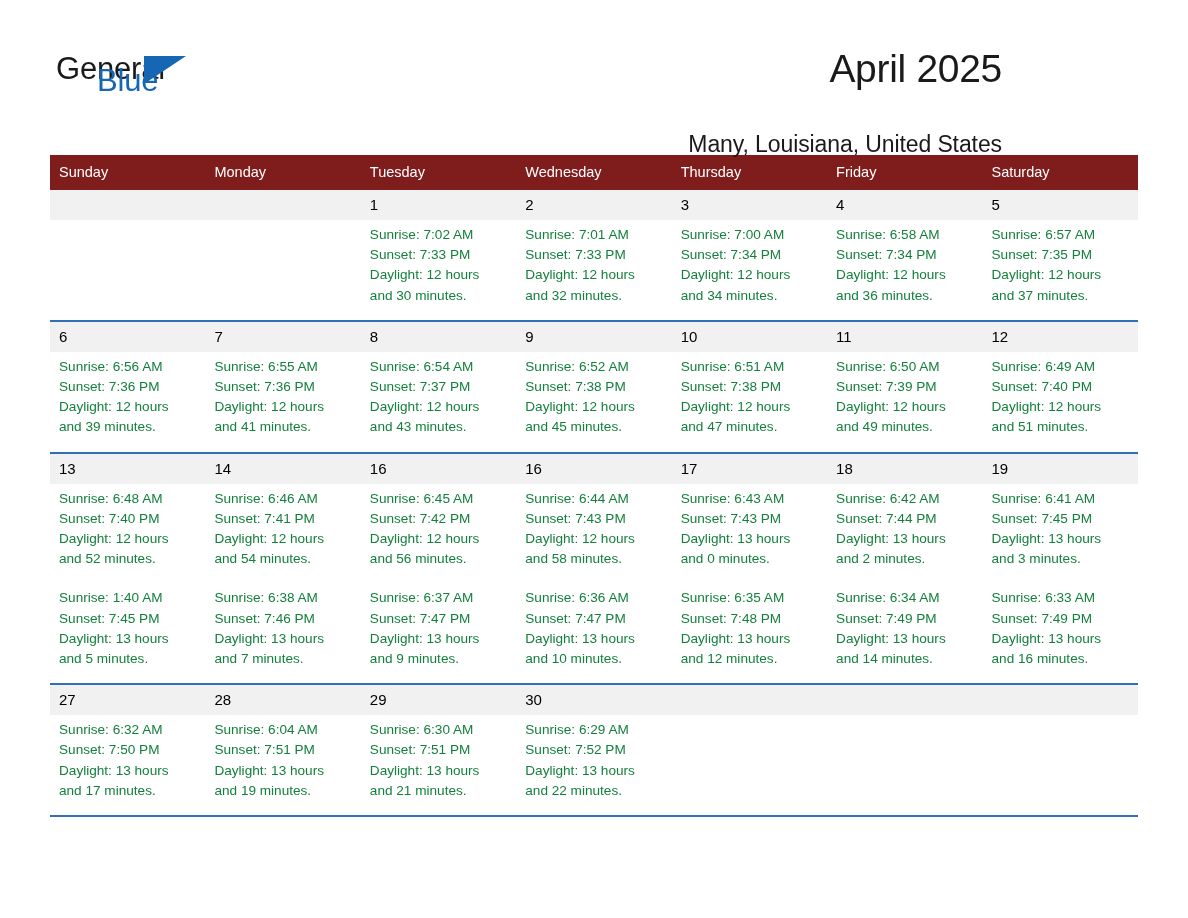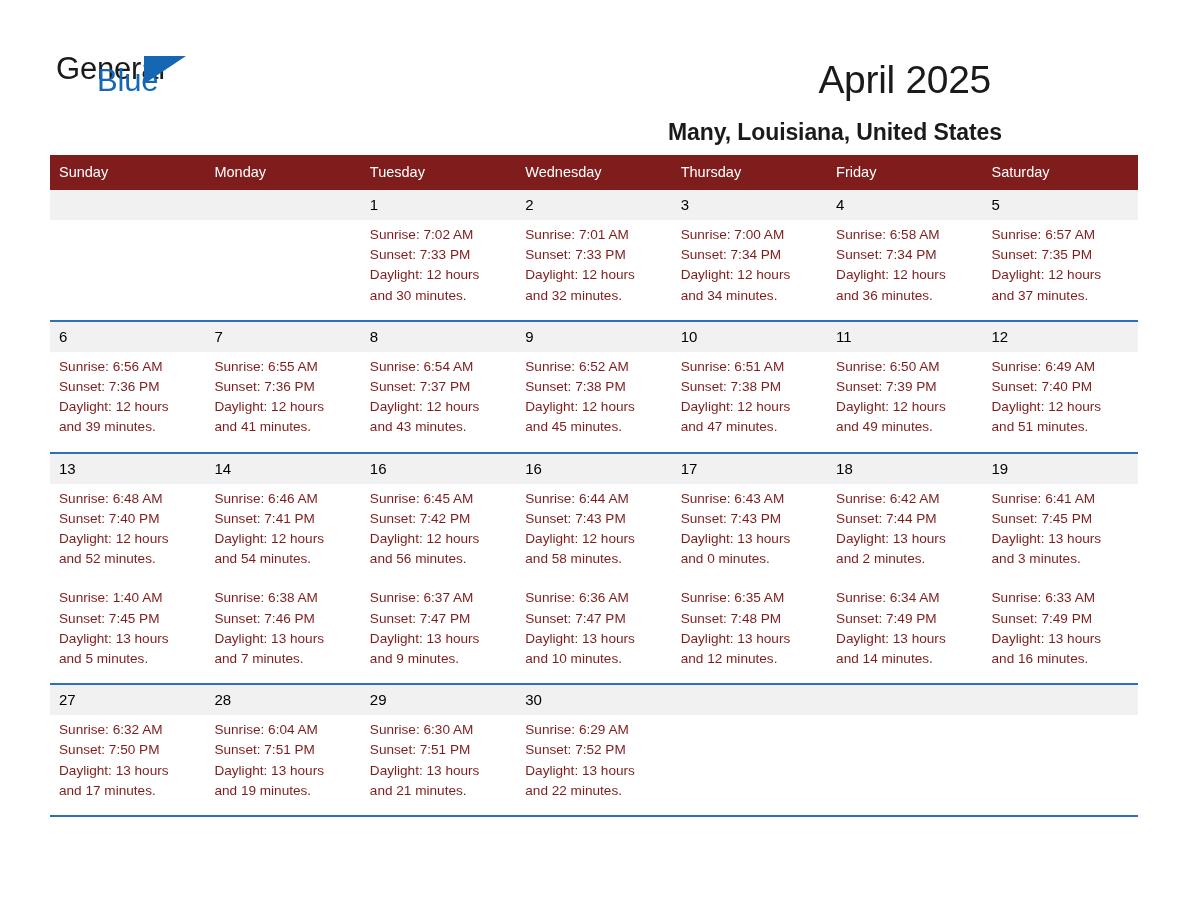--- a/index.html
+++ b/index.html
@@ -68,29 +68,29 @@
   .title-block {
     text-align: right;
     flex: 1 1 auto;
     padding-top: 2px;
   }
   .month-title {
     font-size: 39px;
     line-height: 46px;
     color: #1a1a1a;
     font-weight: normal;
-    margin: 11px;
+    margin: 0;
     letter-spacing: -0.3px;
   }
   .location-title {
     font-size: 23px;
     line-height: 30px;
     color: #1a1a1a;
-    font-weight: bold;
-    margin: 14px 0 0 0;
+    font-weight: normal;
+    margin: 37px 0 0 0;
     letter-spacing: -0.1px;
   }
 
   
   .calendar {
     margin-top: 11px;
     width: 1088px;
     border-collapse: collapse;
     table-layout: fixed;
   }
@@ -114,21 +114,21 @@
   }
   .daynum-row.first td {
     border-top: none;
   }
   .detail-row td {
     background: #ffffff;
     font-size: 13.6px;
     line-height: 20.2px;
     padding: 5px 10px 14px 9px;
     vertical-align: top;
-    color: #7f1d1d;
+    color: #15803d;
   }
   .detail-row td .line {
     display: block;
     white-space: nowrap;
   }
   .empty-cell {
     background: #f1f1f1;
   }
   .detail-row td.empty-detail {
     background: #ffffff;

